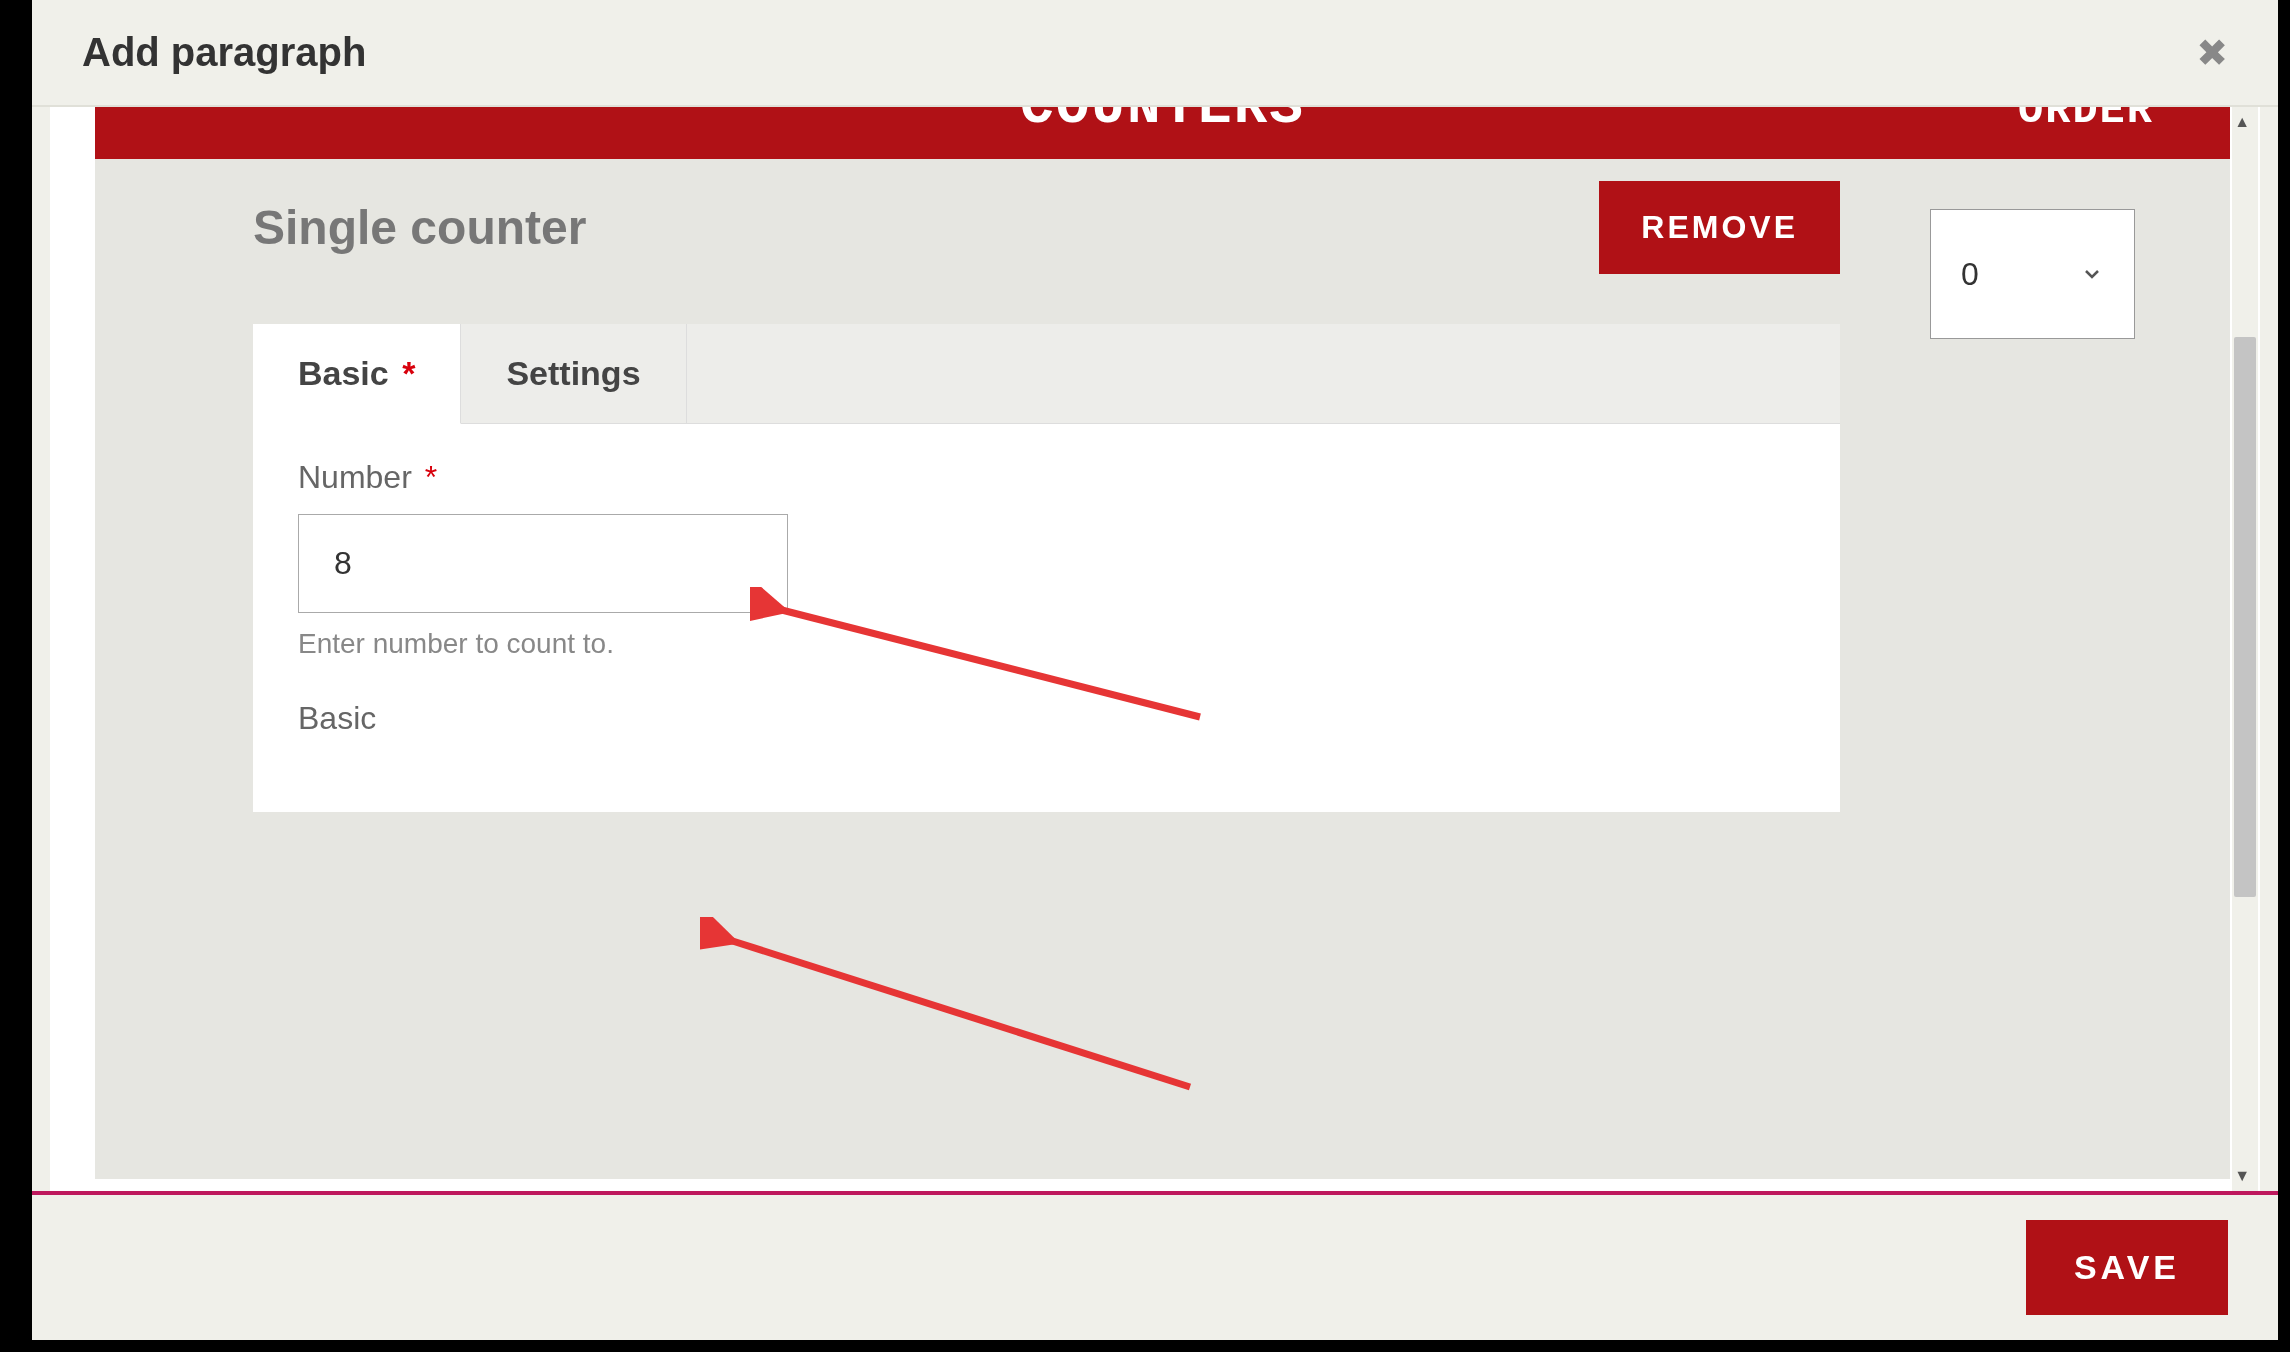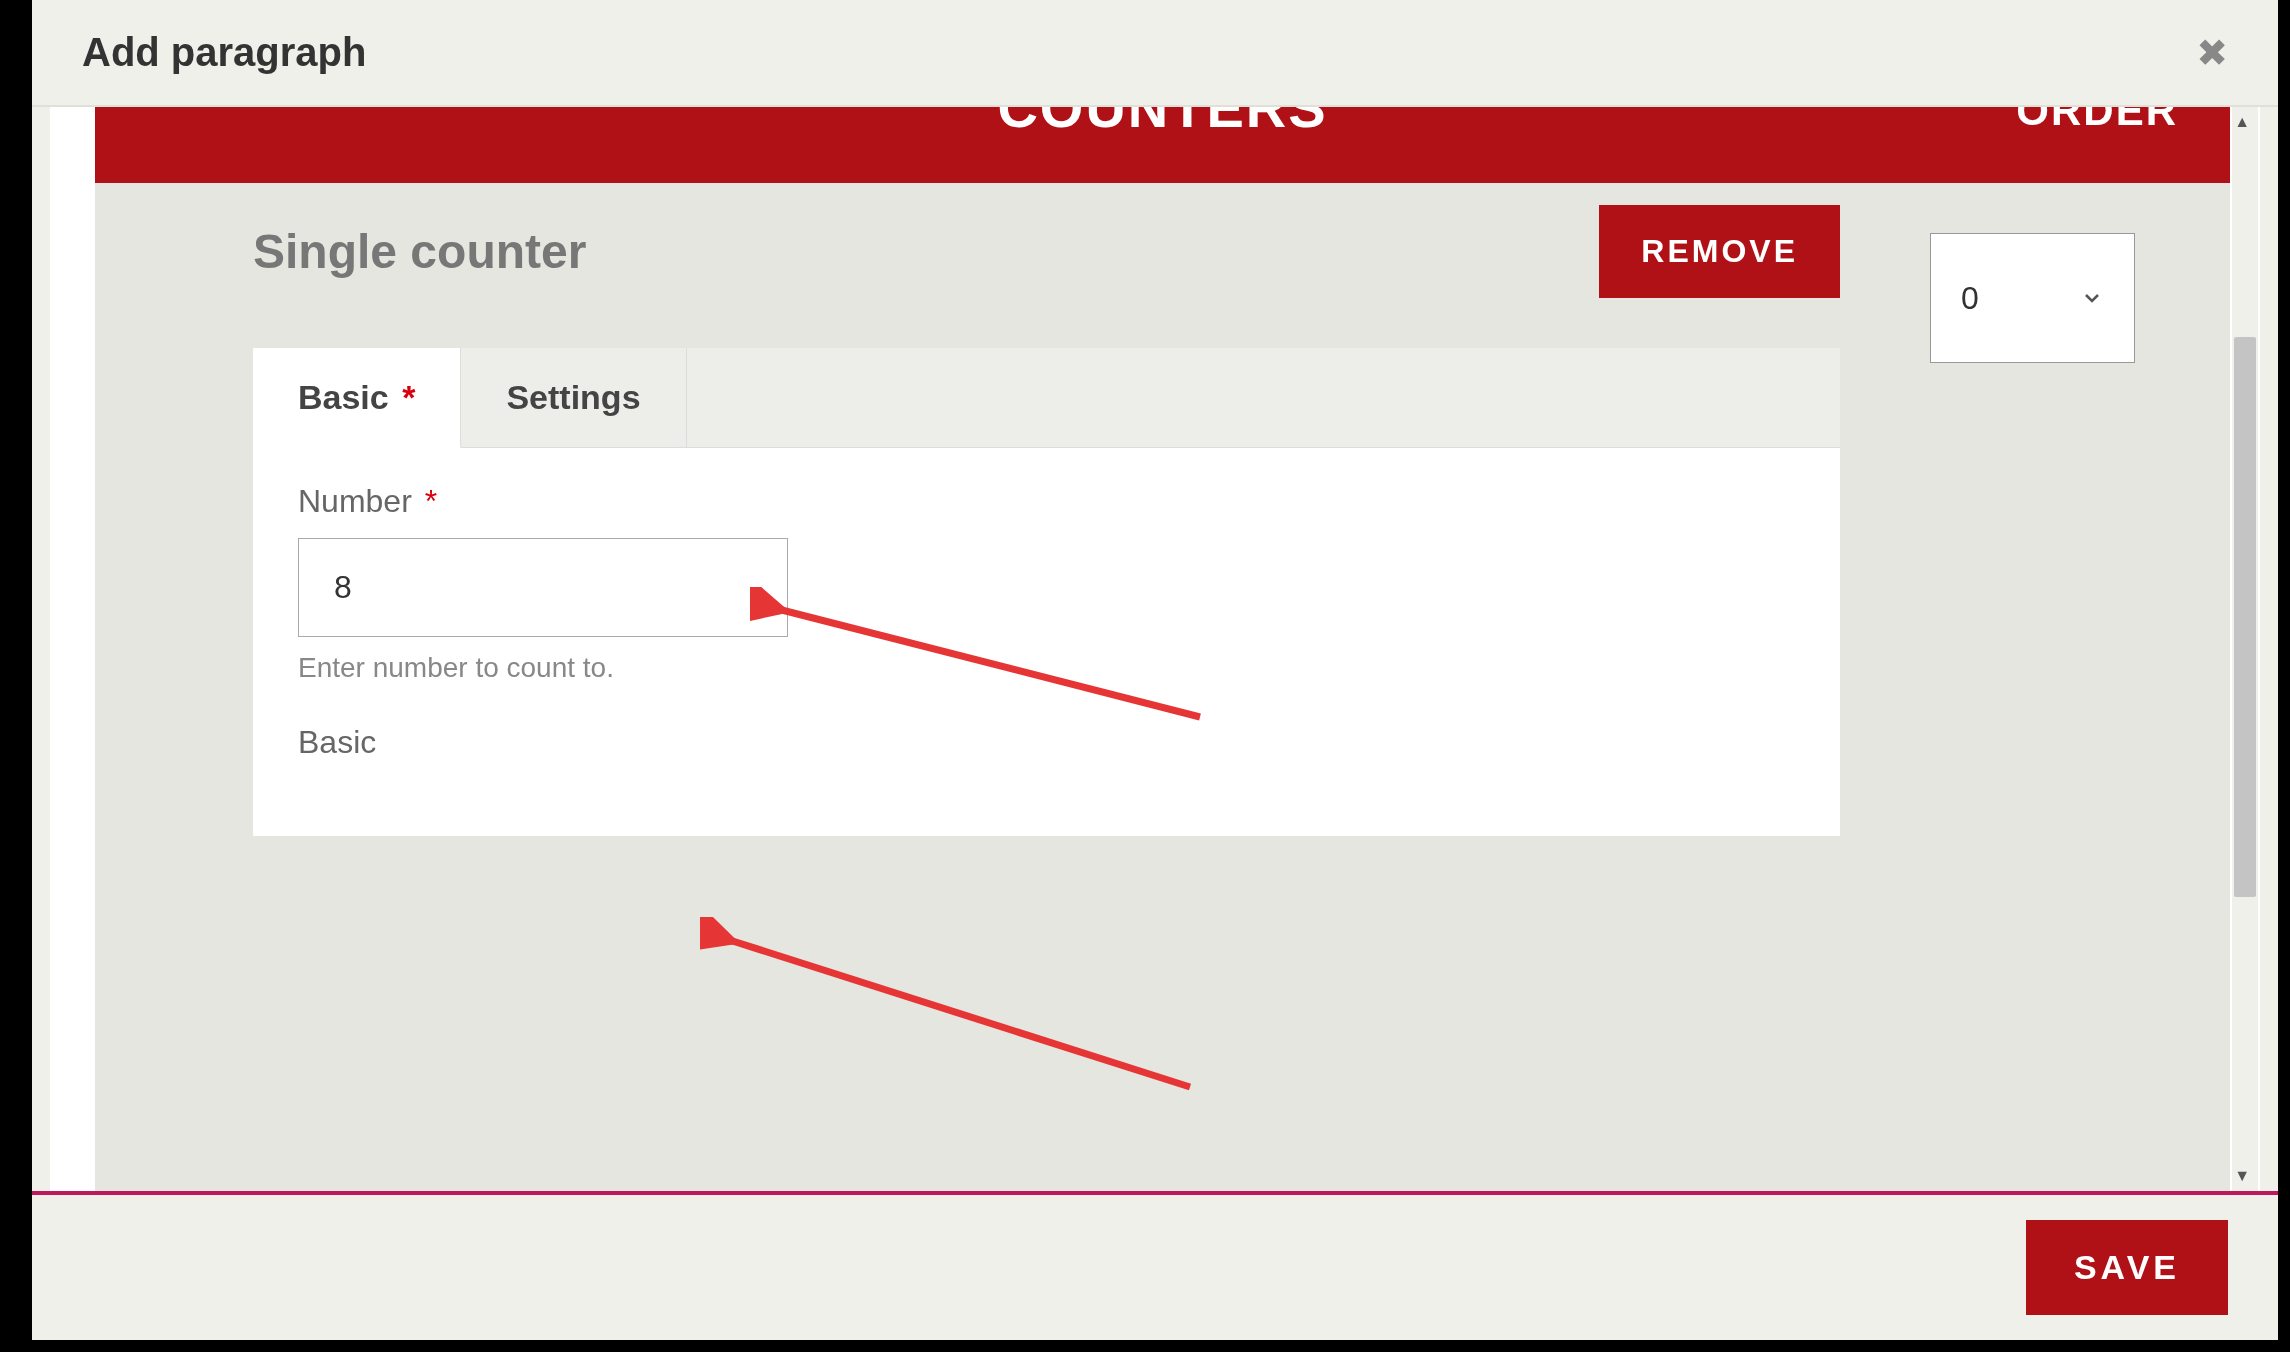--- a/index.html
+++ b/index.html
@@ -57,42 +57,43 @@
     .scroll-area {
       position: absolute;
       top: 0;
       left: 45px;
       right: 30px;
       bottom: 0;
       overflow: hidden;
     }
     .red-banner {
       background: #b01116;
-      height: 76px;
+      height: 52px;
       display: flex;
       align-items: flex-start;
       justify-content: center;
       position: relative;
       overflow: hidden;
+      font-family: Liberation Mono, monospace;
     }
     .banner-title {
       color: #fff;
       font-size: 56px;
       font-weight: 700;
       letter-spacing: 2px;
       position: relative;
       top: -32px;
     }
     .banner-order {
       color: #fff;
       font-size: 42px;
       font-weight: 700;
       letter-spacing: 2px;
       position: absolute;
-      right: 52px;
+      right: 76px;
       top: -20px;
     }
     .content-wrapper {
       background: #e6e6e1;
       display: flex;
       min-height: 1020px;
     }
     .left-gutter {
       width: 108px;
       background: #e6e6e1;

